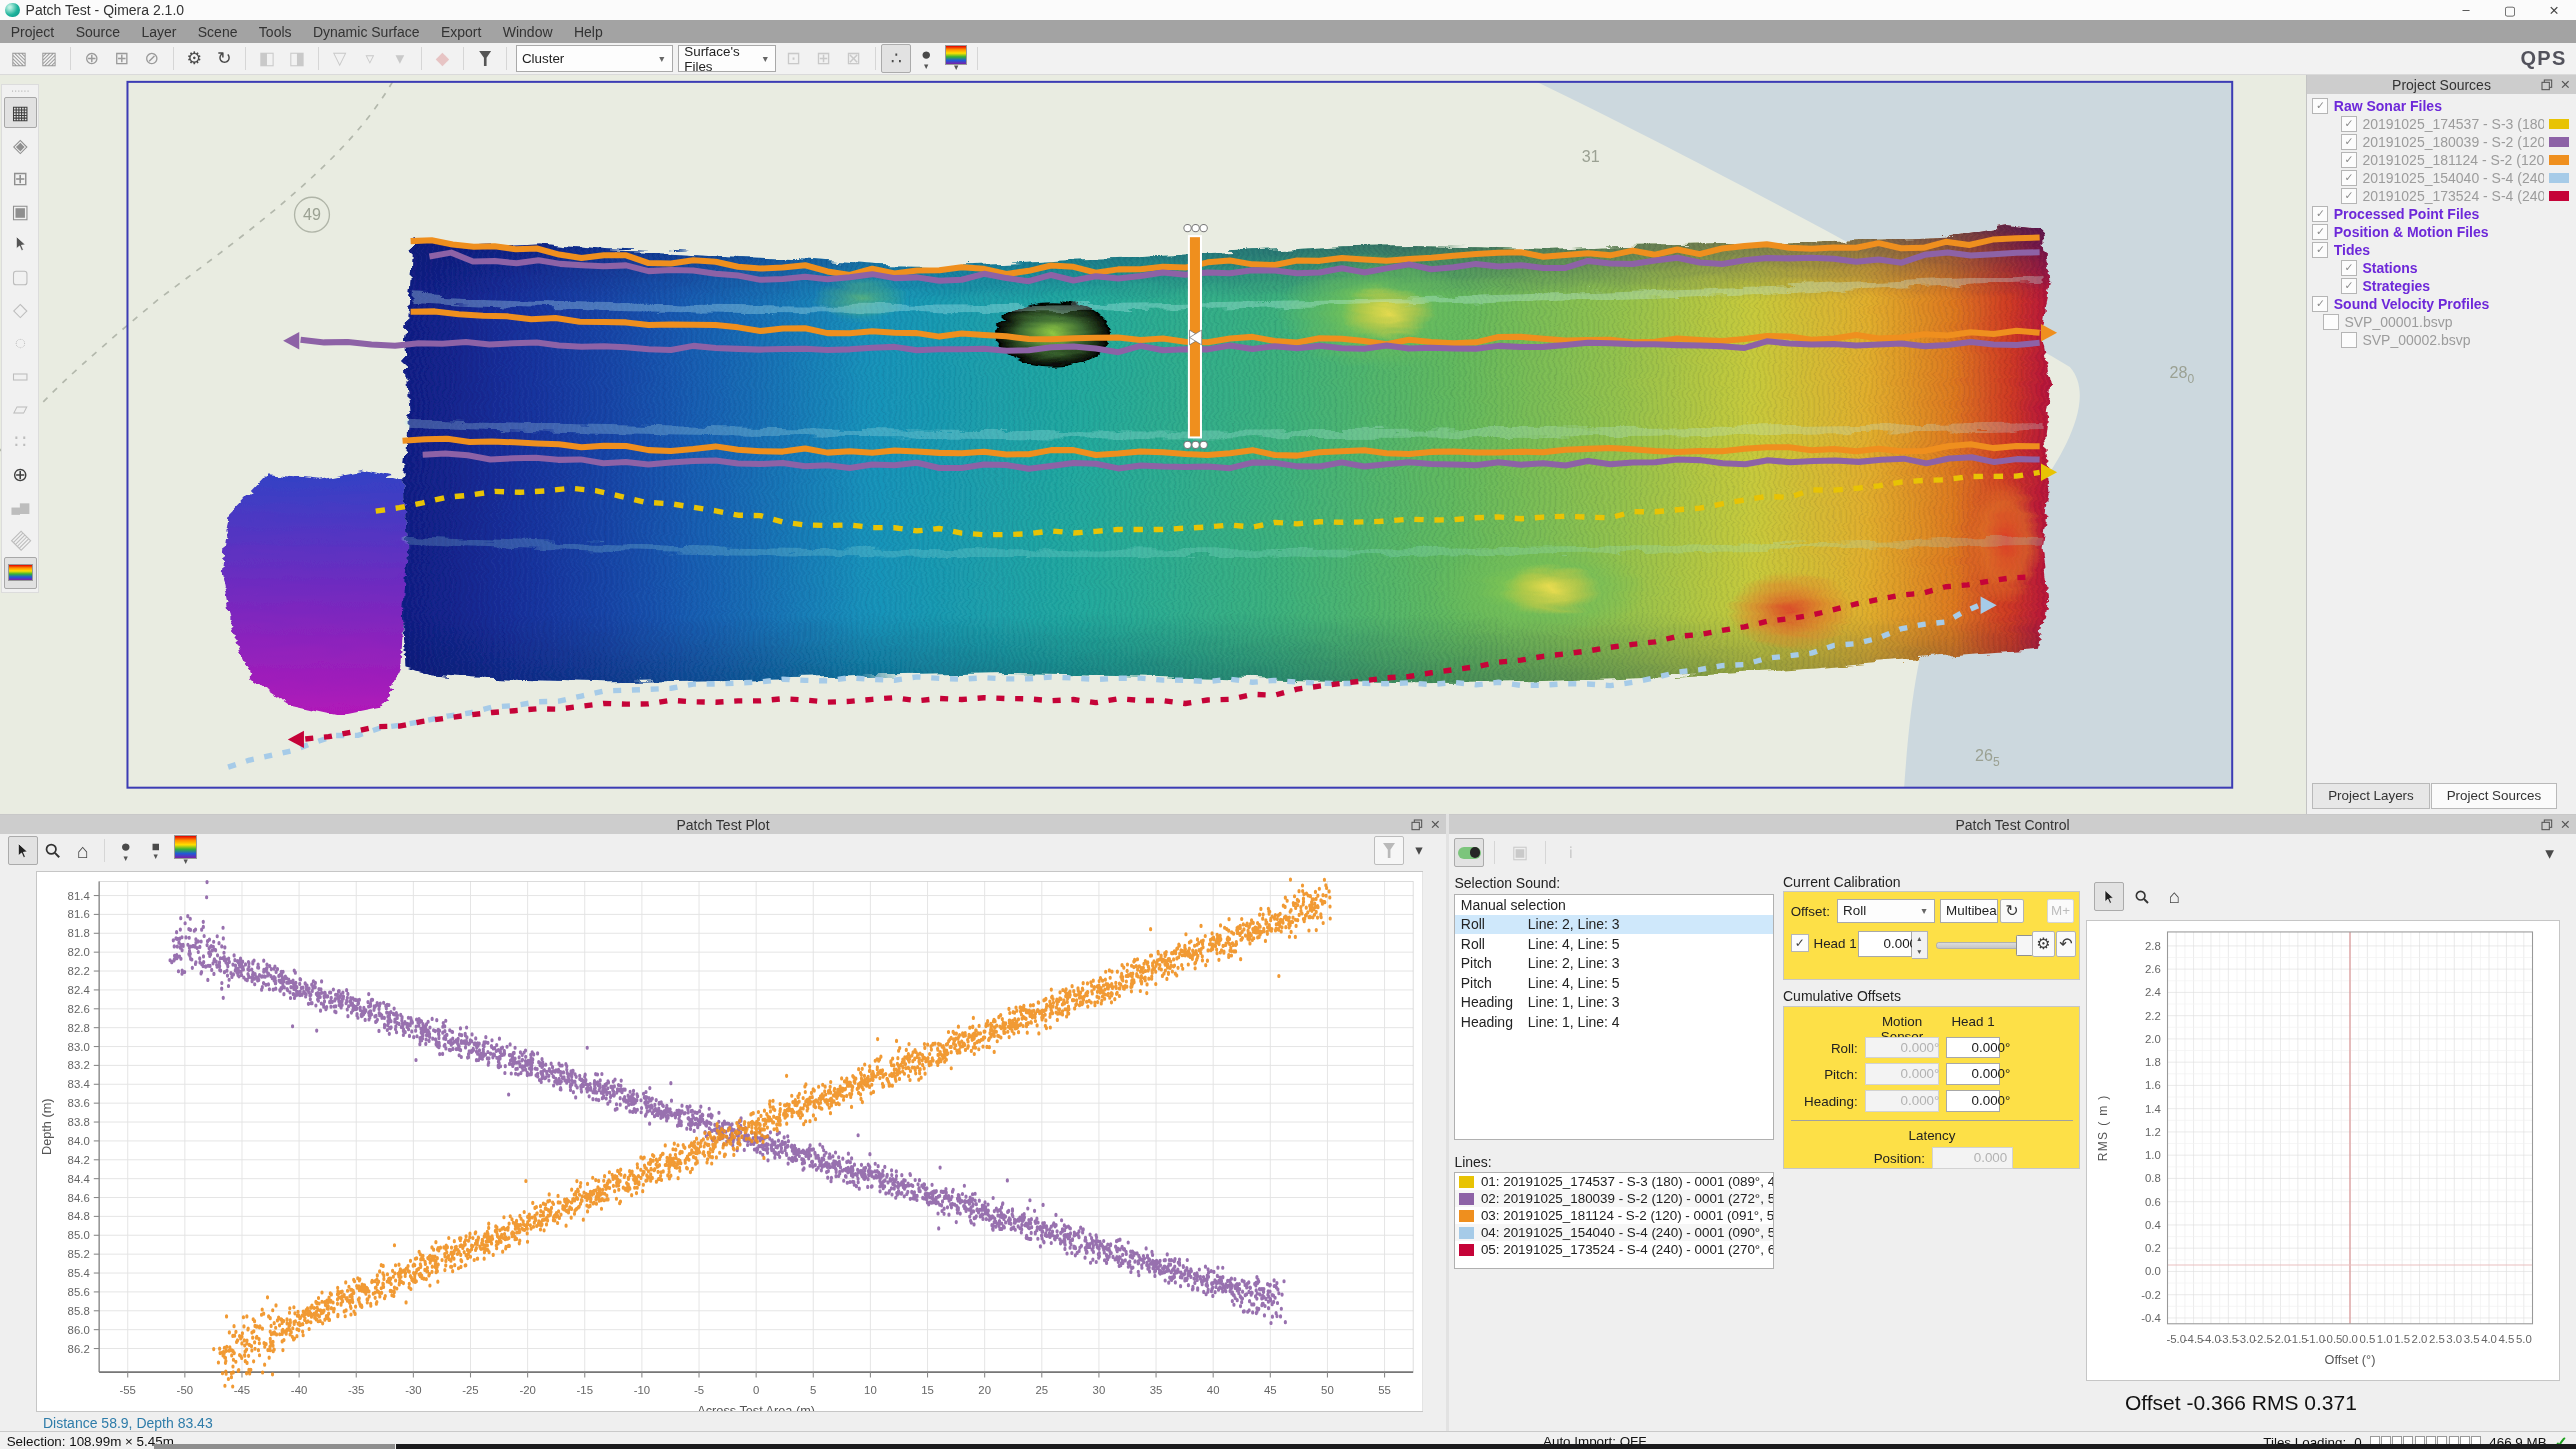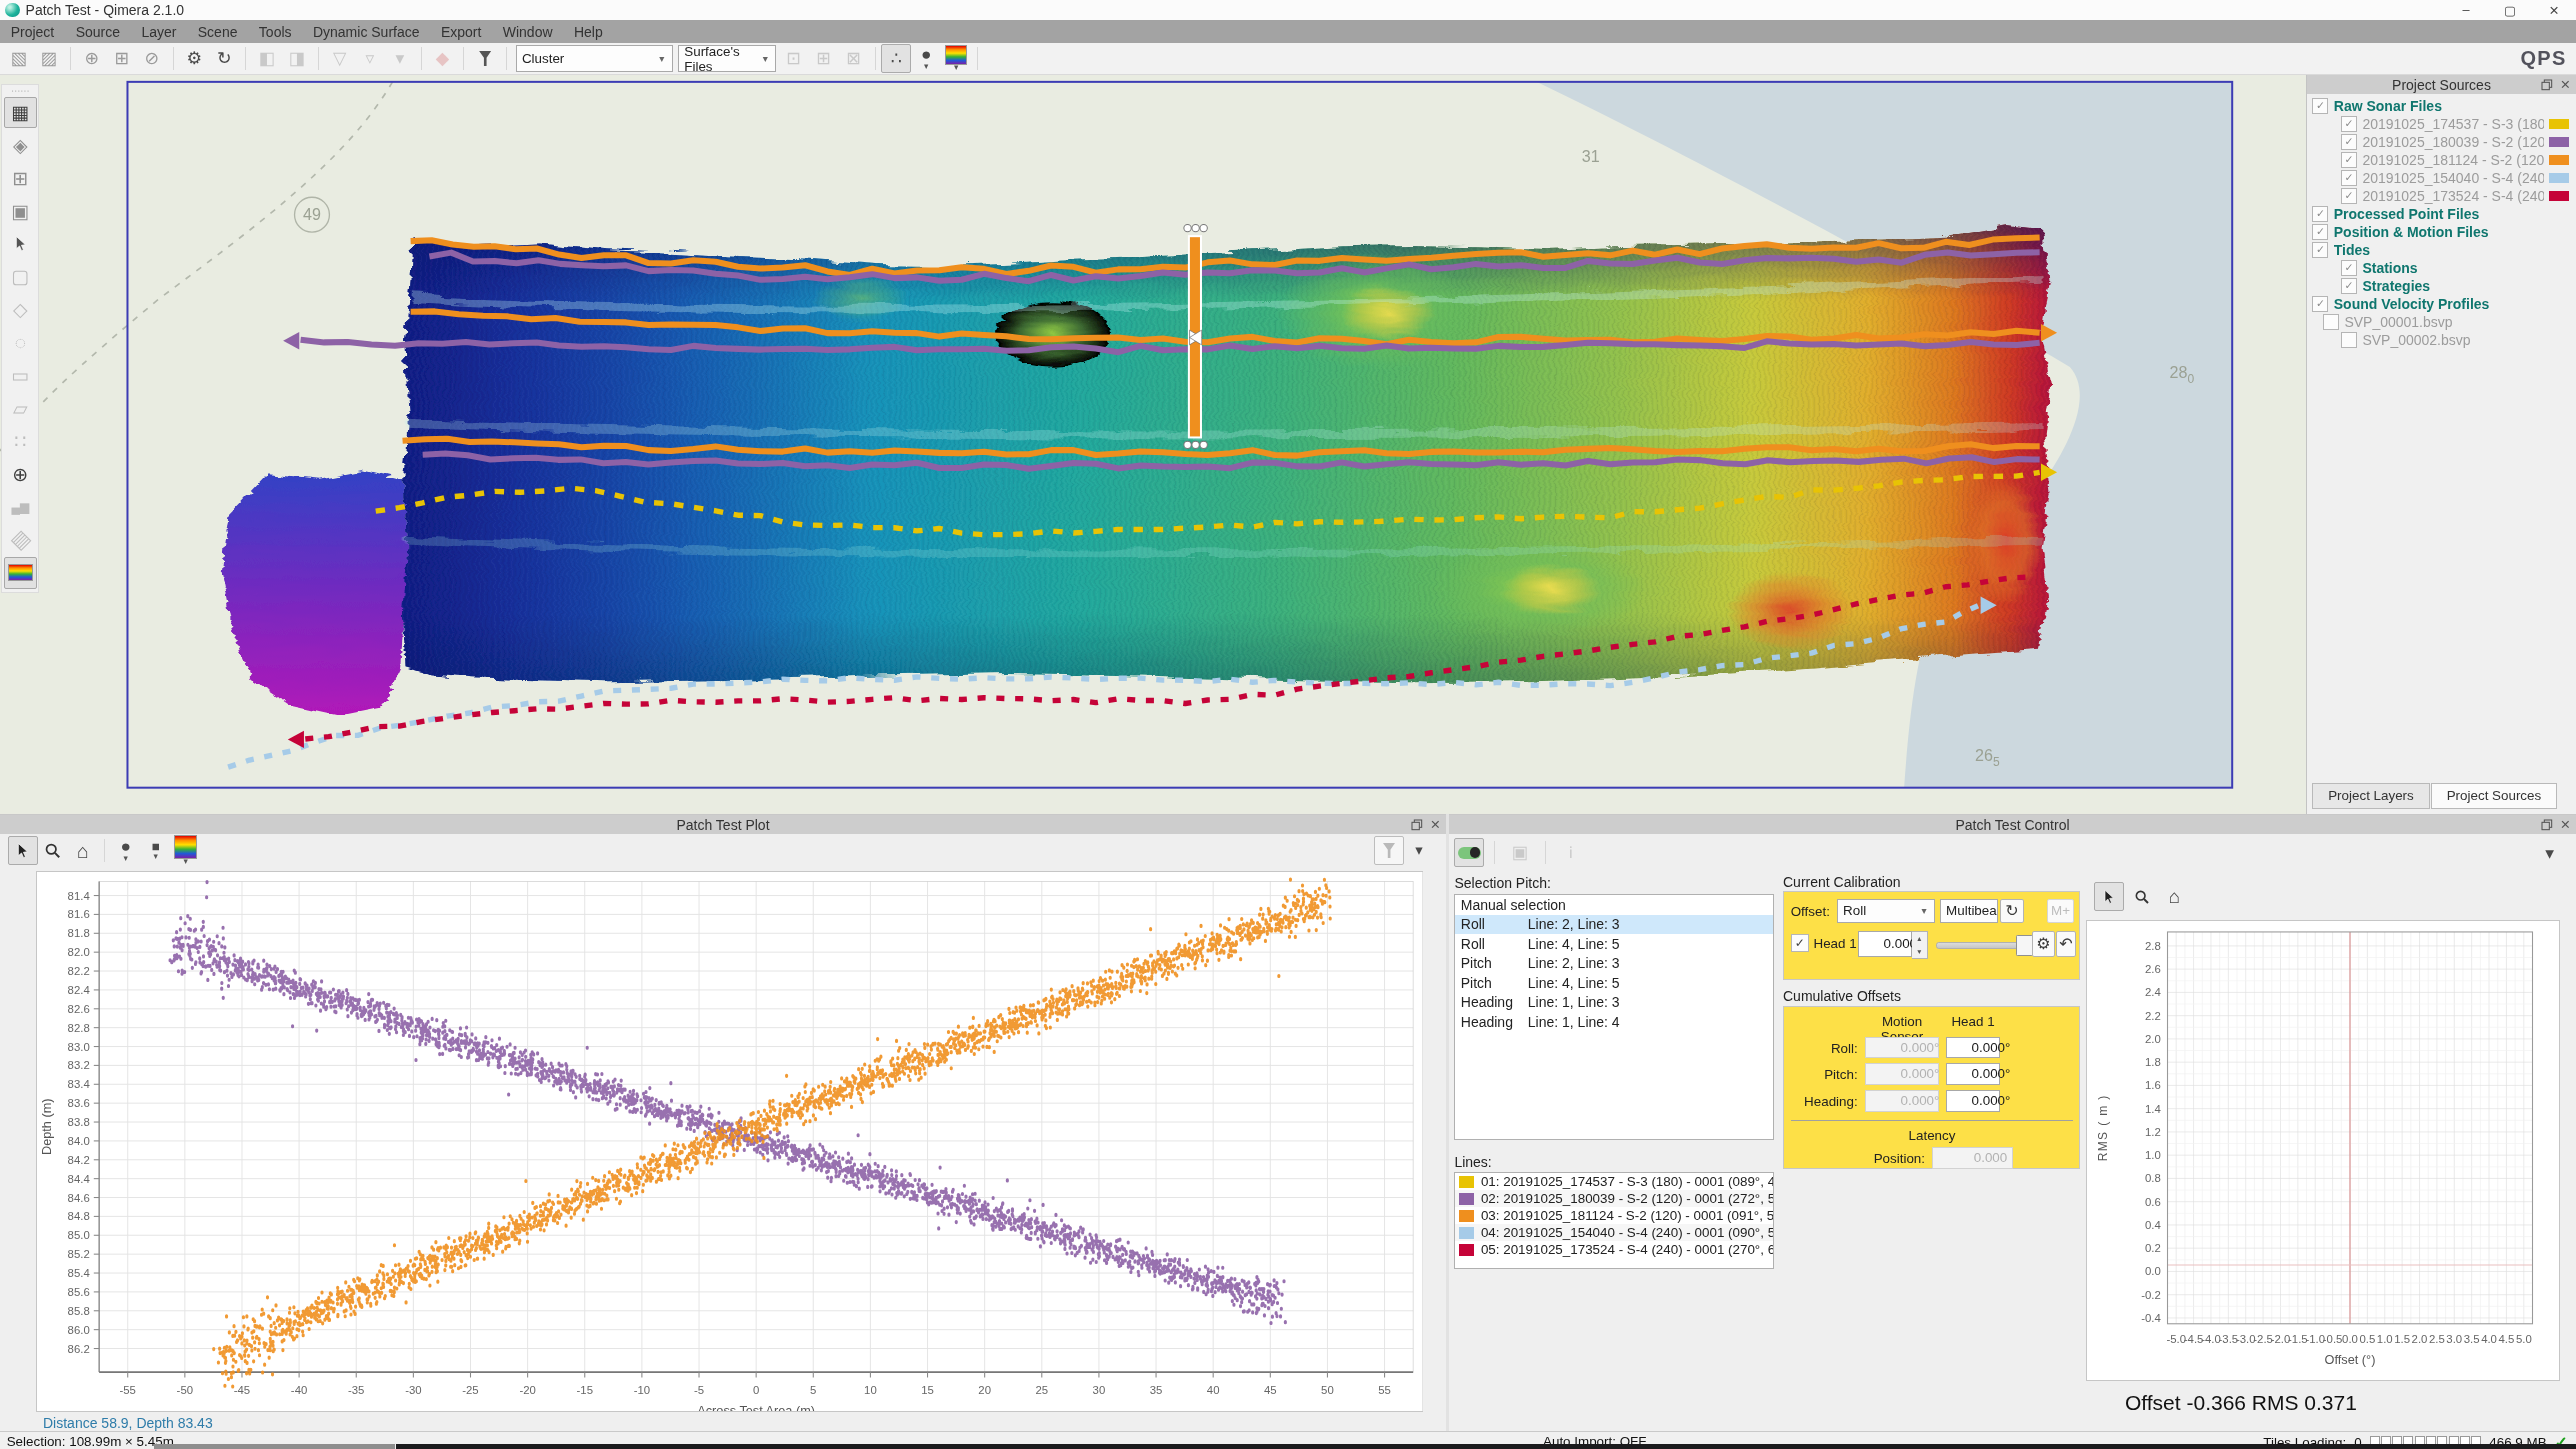--- a/index.html
+++ b/index.html
@@ -47,21 +47,21 @@
   .vbtn .rot{display:inline-block;transform:rotate(-45deg);}
   
   #sources-panel{left:2306px;top:75px;width:270px;height:739px;background:#f0f0f0;border-left:0.7px solid #c3c3c3;box-sizing:border-box;text-align:center;}
   .panel-header{height:19px;background:#cdcdcd;display:flex;align-items:center;justify-content:center;
                 font-size:14px;color:#333;position:relative;}
   .hdr-icons{position:absolute;right:5.4px;top:0;height:19px;display:flex;align-items:center;gap:6.7px;color:#555;}
   .hdr-icons svg{display:block;}
   #tree{position:absolute;left:0;top:21.5px;right:0;bottom:39px;overflow:hidden;font-size:14px;}
   .trow{display:flex;align-items:center;height:18px;gap:5.4px;}
   .trow .lbl{color:#9c9c9c;white-space:nowrap;overflow:hidden;}
-  .trow.bold .lbl{font-weight:bold;color:#0f766e;}
+  .trow.bold .lbl{font-weight:bold;color:#6d28d9;}
   .cb{width:14px;height:14px;border:0.7px solid #b5b5b5;background:#fcfcfc;display:flex;align-items:center;
       justify-content:center;color:#8a8a8a;font-size:10.7px;flex:none;}
   .swatch{width:20px;height:10px;margin-left:auto;margin-right:6.7px;flex:none;}
   #tabs{position:absolute;left:5.4px;bottom:5.4px;display:flex;}
   .tab{height:24px;padding:0 14.8px;font-size:13.4px;display:flex;align-items:center;background:#e7e7e7;
        border:0.7px solid #b9b9b9;color:#333;margin-right:1.3px;}
   .tab.active{background:#fbfbfb;}
   
   #plot-panel{left:0;top:814px;width:1446px;height:617px;background:#efefef;border-top:0.7px solid #c8c8c8;box-sizing:border-box;}
   .ptoolbar{position:absolute;left:0;top:19.5px;width:100%;height:32px;display:flex;align-items:center;padding-left:8px;box-sizing:border-box;}
@@ -680,21 +680,21 @@
     <div class="abs" style="left:5.4px;top:23px;display:flex;align-items:center;gap:4px;">
       <span class="btn pressed">
           <span class="toggle"></span>
         </span>
       <span class="sep"></span>
       <span class="btn dim">▣</span>
       <span class="sep"></span>
       <span class="btn dim" style="font-size:16px;">ℹ</span>
     </div>
 
-    <div class="grouplabel" style="left:5.4px;top:60px;">Selection Pitch:</div>
+    <div class="grouplabel" style="left:5.4px;top:60px;">Selection Sound:</div>
     <div id="sets-list" class="listbox" style="left:5.4px;top:79px;width:318px;height:244px;">
         <div class="lrow">
           <span>Manual selection</span>
         </div>
         <div class="lrow sel">
           <span class="type">Roll</span>
           <span>Line: 2, Line: 3</span>
         </div>
         <div class="lrow">
           <span class="type">Roll</span>

